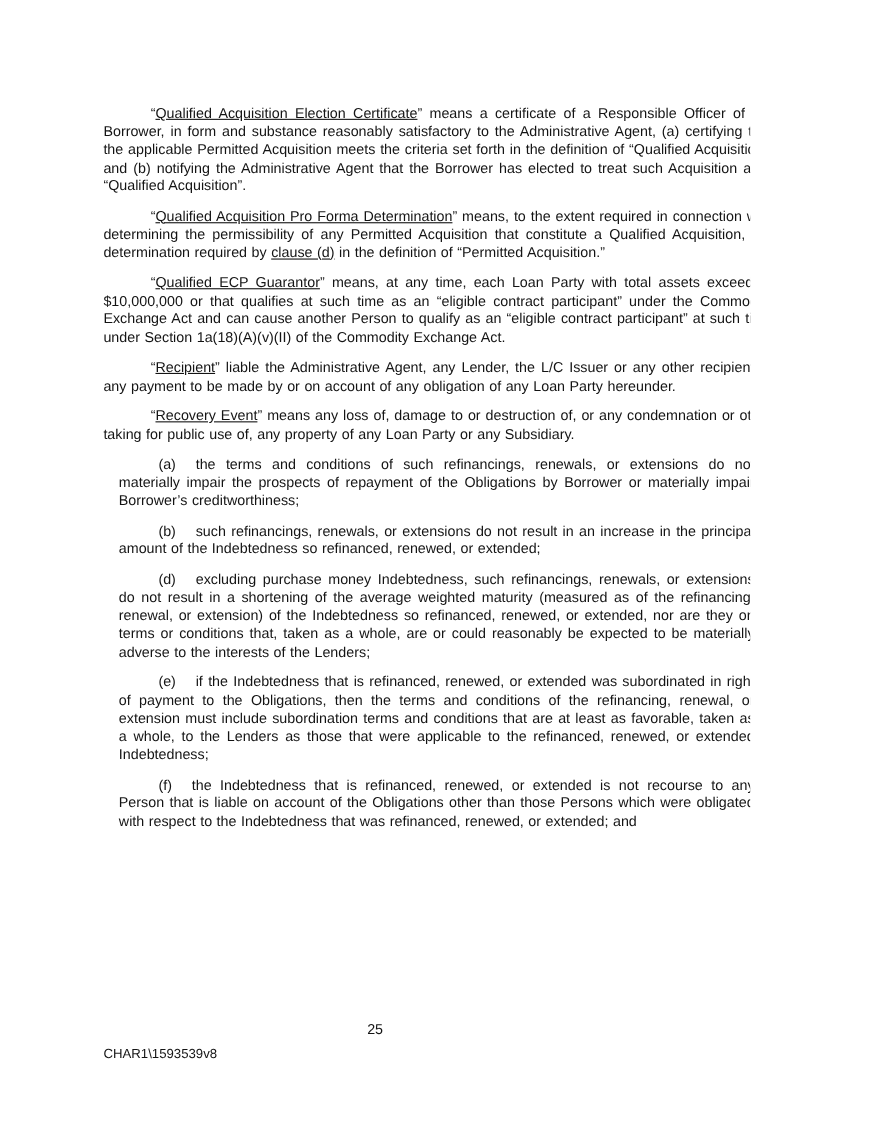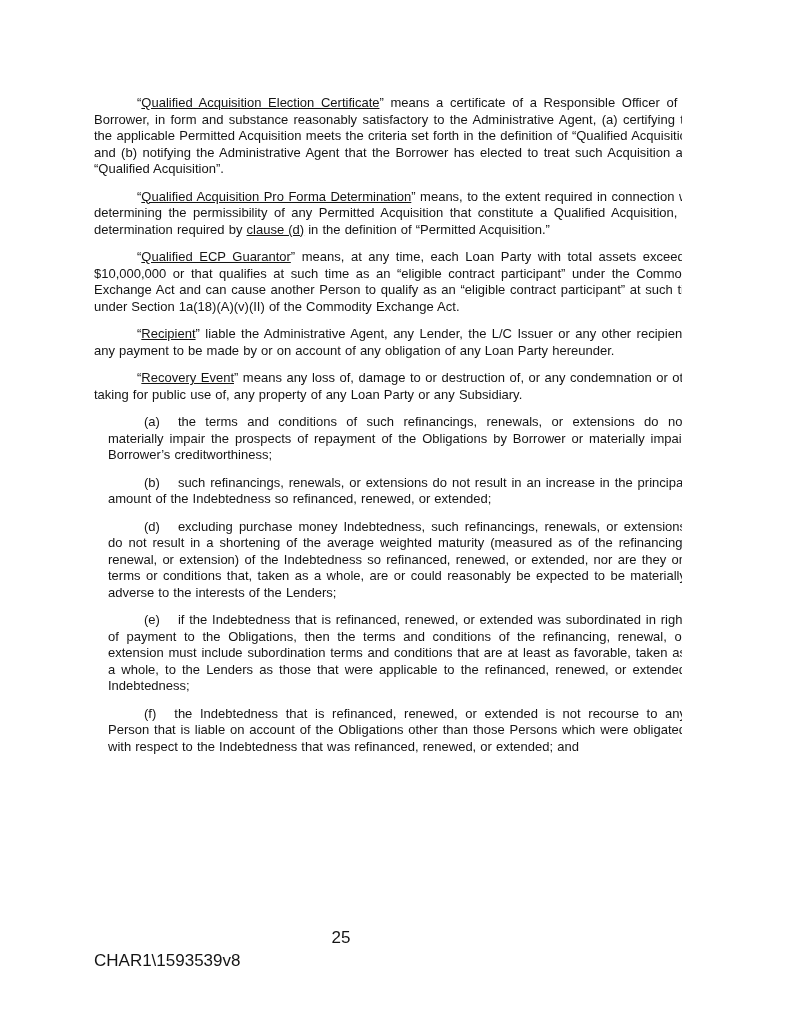--- a/index.html
+++ b/index.html
@@ -34,28 +34,28 @@
     text-indent: 36px;
   }
   .u { text-decoration: underline; }
   .tab { display: inline-block; width: 18px; }
   .footer-page-number {
     position: absolute;
     top: 928px;
     left: 0;
     width: 100%;
     text-align: center;
-    font-size: 17px;
+    font-size: 13px;
     color: #141414;
   }
   .footer-doc-id {
     position: absolute;
     top: 951px;
     left: 94px;
-    font-size: 17px;
+    font-size: 12px;
     color: #141414;
   }
 </style>
 </head>
 <body>
 
 <div class="page">
   <div class="doc-body">
       <p class="para def"><span>“</span><span class="u">Qualified Acquisition Election Certificate</span><span>” means a certificate of a Responsible Officer of the Borrower, in form and substance reasonably satisfactory to the Administrative Agent, (a) certifying that the applicable Permitted Acquisition meets the criteria set forth in the definition of “Qualified Acquisition”, and (b) notifying the Administrative Agent that the Borrower has elected to treat such Acquisition as a “Qualified Acquisition”.</span></p>
       <p class="para def"><span>“</span><span class="u">Qualified Acquisition Pro Forma Determination</span><span>” means, to the extent required in connection with determining the permissibility of any Permitted Acquisition that constitute a Qualified Acquisition, the determination required by </span><span class="u">clause (d)</span><span> in the definition of “Permitted Acquisition.”</span></p>

